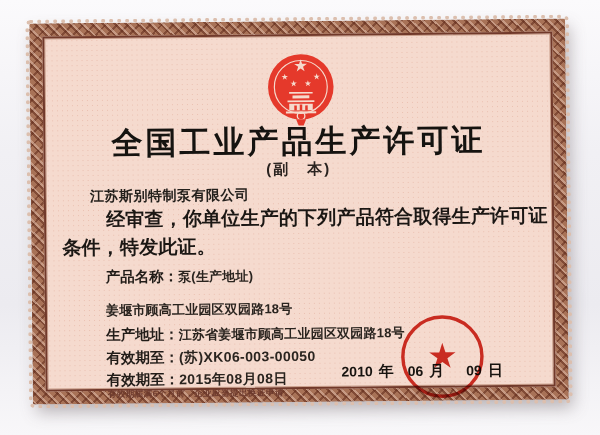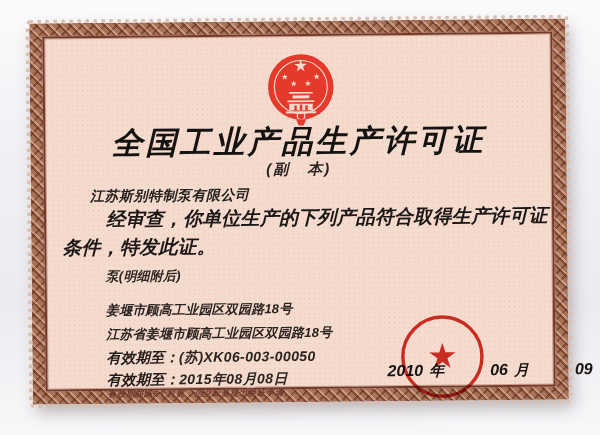--- a/index.html
+++ b/index.html
@@ -1,18 +1,18 @@
 <!DOCTYPE html>
 <html><head>
 <meta charset="utf-8">
 <style>
   html,body{margin:0;padding:0;width:600px;height:435px;overflow:hidden;
     font-family:"Liberation Sans","DejaVu Sans",sans-serif;}
   body{background:linear-gradient(180deg,#fbfafc 0%,#f1f0f4 35%,#ecebf0 70%,#f8f7f9 100%);}
-  .photo{position:relative;width:600px;height:435px;font-style:italic;}
+  .photo{position:relative;width:600px;height:435px;}
 
   
   .cert{position:absolute;left:31px;top:21px;width:536px;height:381px;
     transform:rotate(-0.55deg);transform-origin:center;
     background-color:#a87257;
     background-image:
       repeating-linear-gradient(45deg, rgba(98,44,28,.55) 0 2px, rgba(236,203,186,.45) 2px 4px, rgba(0,0,0,0) 4px 8px),
       repeating-linear-gradient(-45deg, rgba(98,44,28,.55) 0 2px, rgba(0,0,0,0) 2px 8px);
     outline:4px dotted #dcbfae;outline-offset:0px;
     border-radius:2px;
@@ -40,21 +40,21 @@
   .row-product{top:230px;}
   .row-residence{top:264px;}
   .row-prodaddr{top:288px;}
   .row-certno{top:311px;}
   .row-valid{top:333px;}
   .row-certno .val,.row-valid .val{font-size:14px;letter-spacing:.4px;}
 
   .note{position:absolute;left:60px;top:351px;font-size:8.5px;font-weight:bold;color:#6d3a2e;letter-spacing:.5px;}
 
   .dateline{position:absolute;left:294px;top:327px;display:flex;align-items:baseline;white-space:nowrap;color:#17130f;}
-  .dateline .d-num{font-size:16px;font-weight:bold;margin-left:46px;}
+  .dateline .d-num{font-size:14px;font-weight:bold;}
   .dateline .d-unit{font-size:15px;font-weight:bold;}
   .ml6{margin-left:6px;}.ml14{margin-left:14px;}.ml22{margin-left:22px;}
 
   .seal{position:absolute;left:352px;top:279px;width:86px;height:86px;
     mix-blend-mode:multiply;opacity:.93;}
 </style>
 </head>
 <body>
 
 <div class="photo">
@@ -84,26 +84,28 @@
         <path d="M44,78.5 L56,78.5 L53,86 L47,86 Z" fill="#e5392b"></path>
       </svg>
 
       <div class="title">全国工业产品生产许可证</div>
       <div class="subtitle">(副　本)</div>
       <div class="company">江苏斯别特制泵有限公司</div>
       <div class="stmt1">经审查，你单位生产的下列产品符合取得生产许可证</div>
       <div class="stmt2">条件，特发此证。</div>
 
       <div class="row row-product">
-        <span class="val">泵(明细附后)</span>
+        <span class="lbl">产品名称：</span>
+        <span class="val">泵(生产地址)</span>
       </div>
       <div class="row row-residence">
         <span class="val">姜堰市顾高工业园区双园路18号</span>
       </div>
       <div class="row row-prodaddr">
+        <span class="lbl">生产地址：</span>
         <span class="val">江苏省姜堰市顾高工业园区双园路18号</span>
       </div>
       <div class="row row-certno">
         <span class="lbl">有效期至：</span>
         <span class="val">(苏)XK06-003-00050</span>
       </div>
       <div class="row row-valid">
         <span class="lbl">有效期至：</span>
         <span class="val">2015年08月08日</span>
       </div>

